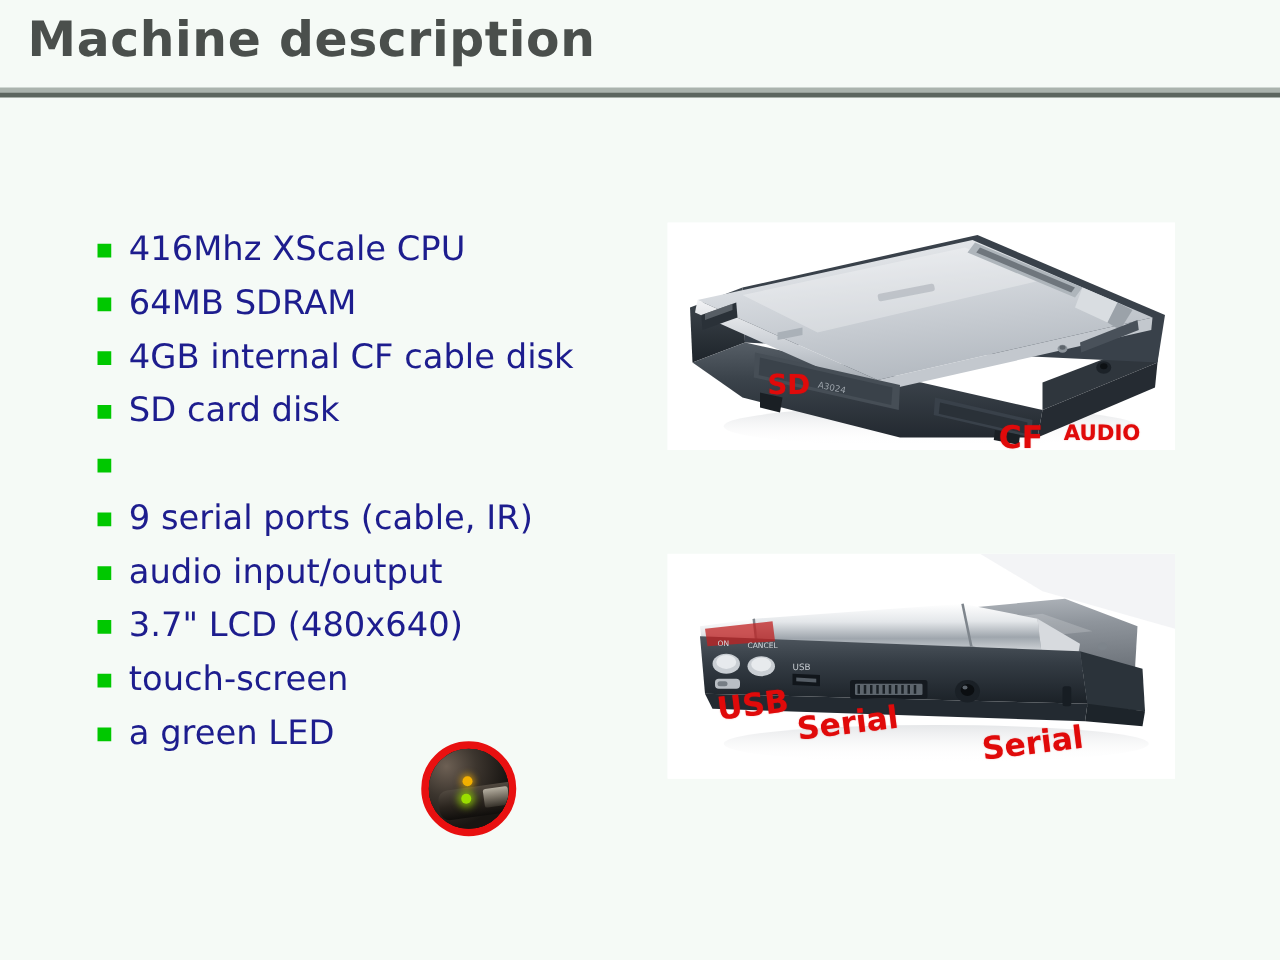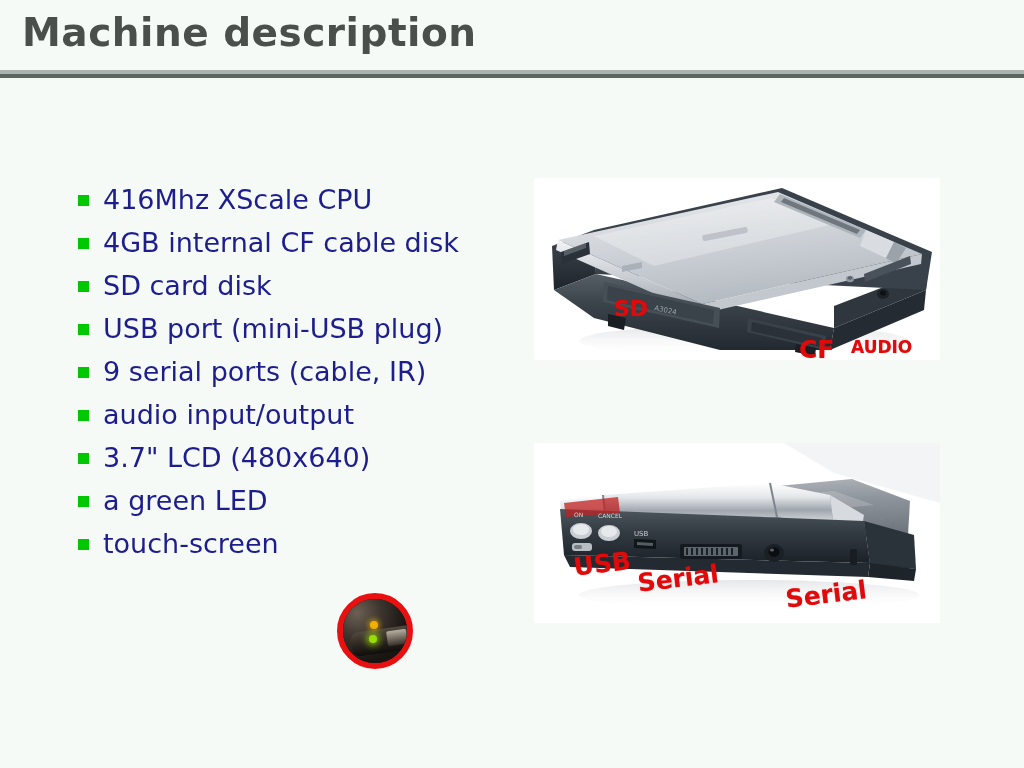--- a/index.html
+++ b/index.html
@@ -194,60 +194,63 @@
     <div class="rule-dark"></div>
   </div>
 
   <div id="bullet-list">
 
     <div class="bullet-row">
       <span class="bullet-marker"></span>
       <span class="bullet-text">416Mhz XScale CPU</span>
     </div>
 
+    <div class="bullet-row">
+      <span class="bullet-marker"></span>
+      <span class="bullet-text">64MB SDRAM</span>
+    </div>
 
     <div class="bullet-row">
       <span class="bullet-marker"></span>
       <span class="bullet-text">4GB internal CF cable disk</span>
     </div>
 
 
     <div class="bullet-row">
       <span class="bullet-marker"></span>
       <span class="bullet-text">SD card disk</span>
     </div>
 
     <div class="bullet-row">
       <span class="bullet-marker"></span>
-      <span class="bullet-text">USB port (mini-USB plug)</span>
     </div>
 
     <div class="bullet-row">
       <span class="bullet-marker"></span>
       <span class="bullet-text">9 serial ports (cable, IR)</span>
     </div>
 
     <div class="bullet-row">
       <span class="bullet-marker"></span>
       <span class="bullet-text">audio input/output</span>
     </div>
 
     <div class="bullet-row">
       <span class="bullet-marker"></span>
       <span class="bullet-text">3.7" LCD (480x640)</span>
     </div>
 
     <div class="bullet-row">
       <span class="bullet-marker"></span>
+      <span class="bullet-text">touch-screen</span>
+    </div>
+
+    <div class="bullet-row">
+      <span class="bullet-marker"></span>
       <span class="bullet-text">a green LED</span>
-    </div>
-
-    <div class="bullet-row">
-      <span class="bullet-marker"></span>
-      <span class="bullet-text">touch-screen</span>
     </div>
 
   </div>
 
   <div id="led-photo">
     <div class="led-inner"></div>
     <div class="led-body"></div>
     <div class="led-chrome"></div>
     <div class="led-dot led-amber"></div>
     <div class="led-dot led-green"></div>

